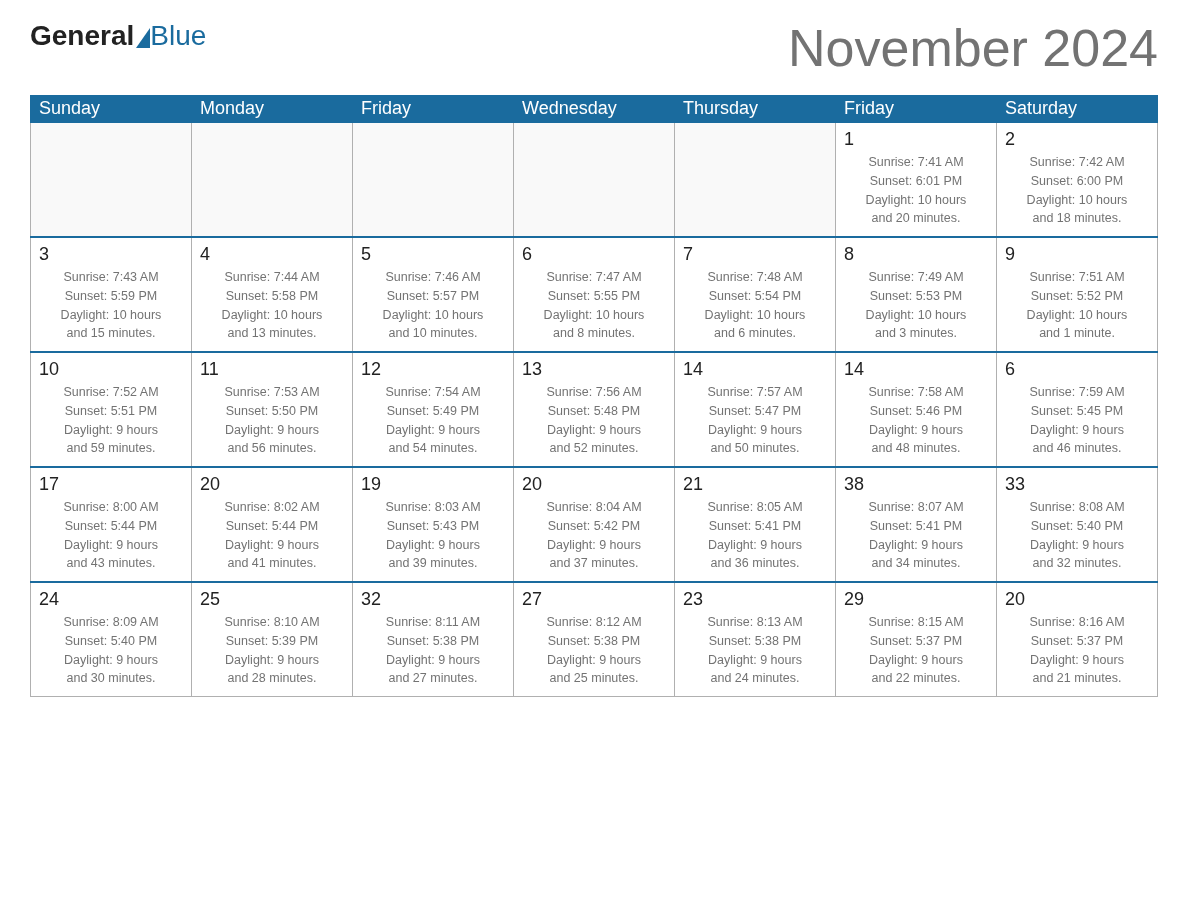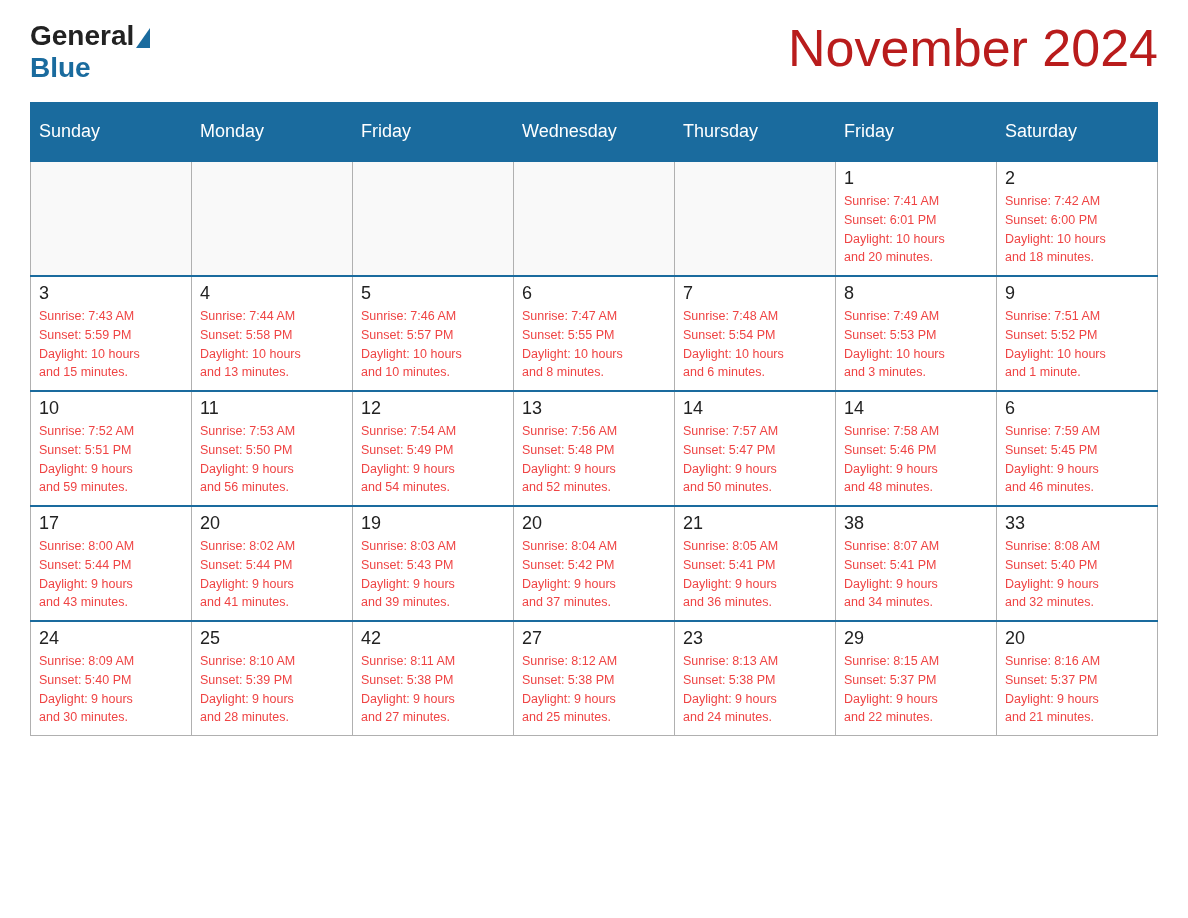--- a/index.html
+++ b/index.html
@@ -11,21 +11,21 @@
       min-height: 918px;
     }
     .header-area {
       display: flex;
       justify-content: space-between;
       align-items: flex-start;
       margin-bottom: 18px;
     }
     .logo {
       display: flex;
-      flex-direction: column;
+      flex-direction: row;
       align-items: flex-start;
     }
     .logo-top {
       display: flex;
       align-items: center;
     }
     .logo-general {
       font-size: 28px;
       font-weight: bold;
       color: #222;
@@ -34,50 +34,50 @@
     .logo-triangle {
       width: 0;
       height: 0;
       border-left: 14px solid transparent;
       border-bottom: 20px solid #1a6b9e;
       margin-left: 2px;
       margin-top: 4px;
     }
     .logo-blue {
       font-size: 28px;
-      font-weight: bold;
+      font-weight: normal;
       color: #1a6b9e;
       font-family: Arial, sans-serif;
     }
     .title-area {
       text-align: right;
     }
     .month-year {
       font-size: 52px;
       font-weight: normal;
-      color: #b91c1c;
+      color: #737373;
       line-height: 1.1;
       text-align: right;
     }
     .location {
       font-size: 22px;
       color: #555;
       margin-top: 4px;
     }
     .calendar {
       width: 100%;
       border-collapse: collapse;
       border: 1px solid #b0b0b0;
     }
     .calendar th {
       background: #1a6b9e;
       color: #fff;
       font-size: 18px;
       font-weight: normal;
-      padding: 18px 8px;
+      padding: 2px 8px;
       text-align: left;
       border: 1px solid #1a6b9e;
     }
     .calendar td {
       vertical-align: top;
       padding: 6px 8px 8px 8px;
       border: 1px solid #b0b0b0;
       width: calc(100% / 7);
       min-height: 110px;
       background: #fff;
@@ -87,22 +87,23 @@
     }
     .day-num {
       font-size: 18px;
       color: #222;
       font-weight: normal;
       margin-bottom: 3px;
       display: block;
     }
     .day-info {
       font-size: 12.5px;
-      color: #ef4444;
+      color: #737373;
       line-height: 1.5;
+      text-align: center;
     }
     .calendar tr td {
       border-top: 2px solid #1a6b9e;
     }
     .calendar tbody tr:first-child td {
       border-top: 2px solid #1a6b9e;
     }
   </style>
 </head>
 <body>
@@ -241,21 +242,21 @@
       <tr>
         <td>
           <span class="day-num">24</span>
           <div class="day-info">Sunrise: 8:09 AM<br>Sunset: 5:40 PM<br>Daylight: 9 hours<br>and 30 minutes.</div>
         </td>
         <td>
           <span class="day-num">25</span>
           <div class="day-info">Sunrise: 8:10 AM<br>Sunset: 5:39 PM<br>Daylight: 9 hours<br>and 28 minutes.</div>
         </td>
         <td>
-          <span class="day-num">42</span>
+          <span class="day-num">32</span>
           <div class="day-info">Sunrise: 8:11 AM<br>Sunset: 5:38 PM<br>Daylight: 9 hours<br>and 27 minutes.</div>
         </td>
         <td>
           <span class="day-num">27</span>
           <div class="day-info">Sunrise: 8:12 AM<br>Sunset: 5:38 PM<br>Daylight: 9 hours<br>and 25 minutes.</div>
         </td>
         <td>
           <span class="day-num">23</span>
           <div class="day-info">Sunrise: 8:13 AM<br>Sunset: 5:38 PM<br>Daylight: 9 hours<br>and 24 minutes.</div>
         </td>

